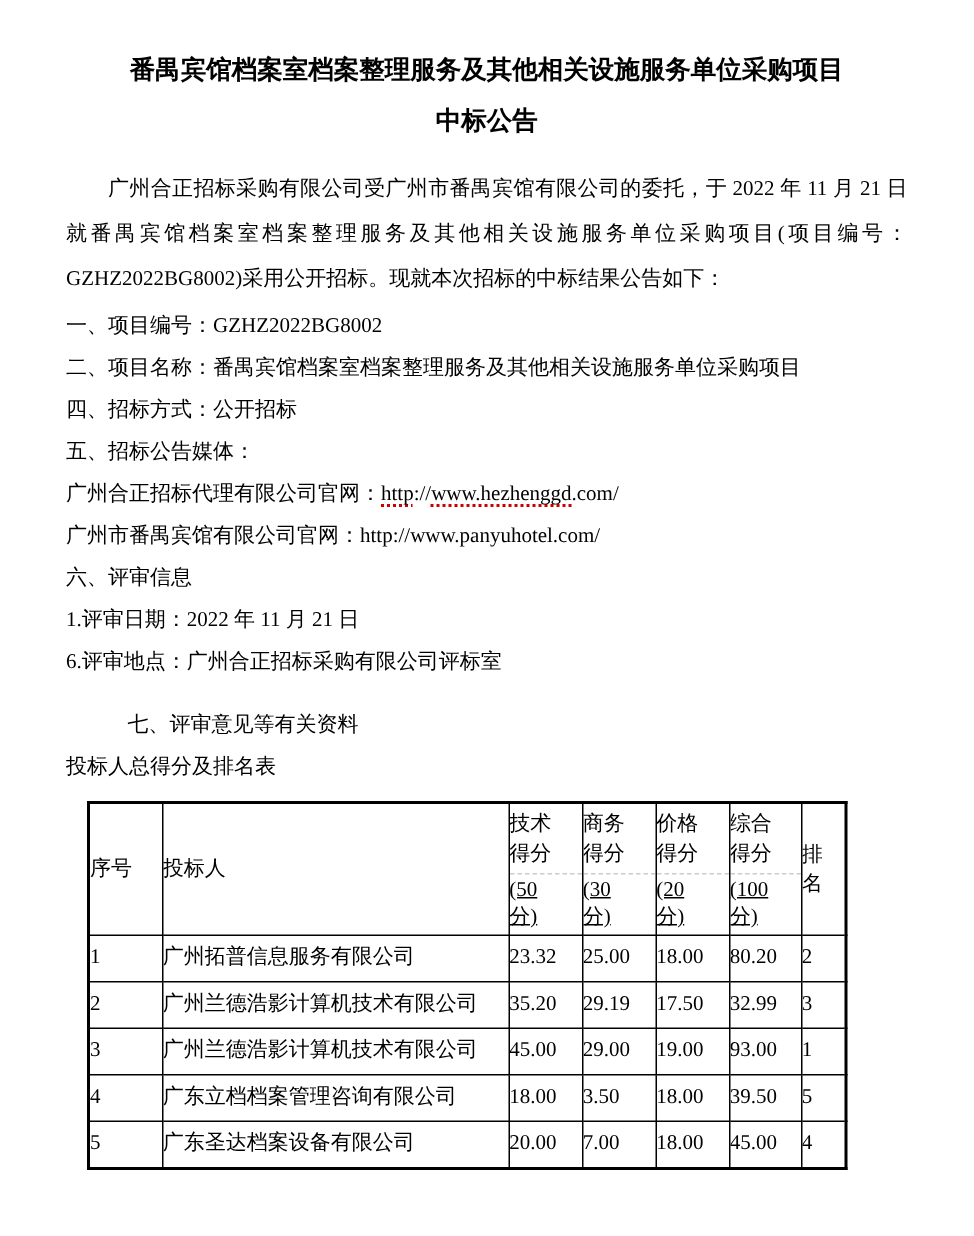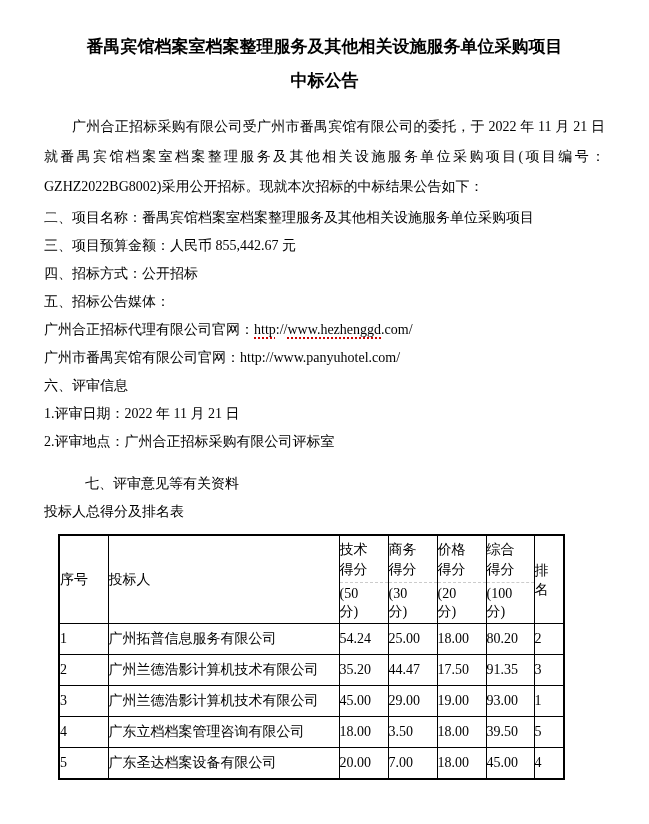--- a/index.html
+++ b/index.html
@@ -82,43 +82,44 @@
   .hdr-name {
     white-space: pre-line;
     line-height: 20px;
     padding: 4px 0 2px 0;
   }
   .hdr-max {
     white-space: pre-line;
     line-height: 18px;
     padding: 2px 0 2px 0;
     border-top: 1px dashed #cccccc;
+    text-decoration: underline;
   }
   table.score-table thead th { height: 86px; }
   table.score-table tbody td { height: 30px; line-height: 30px; }
 </style>
 </head>
 <body>
 
 <div class="page">
 
   <h1 class="doc-title"><span>番禺宾馆档案室档案整理服务及其他相关设施服务单位采购项目</span><br><span>中标公告</span></h1>
 
   <p class="intro">广州合正招标采购有限公司受广州市番禺宾馆有限公司的委托，于 2022 年 11 月 21 日就番禺宾馆档案室档案整理服务及其他相关设施服务单位采购项目(项目编号：GZHZ2022BG8002)采用公开招标。现就本次招标的中标结果公告如下：</p>
 
   <div class="lines">
+    <div class="line">一、项目编号：GZHZ2022BG8002</div>
     <div class="line">二、项目名称：番禺宾馆档案室档案整理服务及其他相关设施服务单位采购项目</div>
-    <div class="line">三、项目预算金额：人民币 855,442.67 元</div>
     <div class="line">四、招标方式：公开招标</div>
     <div class="line">五、招标公告媒体：</div>
     <div class="line"><span>广州合正招标代理有限公司官网：</span><span class="squiggle">http</span><span>://</span><span class="squiggle">www.hezhenggd</span><span>.com/</span></div>
     <div class="line"><span>广州市番禺宾馆有限公司官网：</span><span>http://www.panyuhotel.com/</span></div>
     <div class="line">六、评审信息</div>
     <div class="line">1.评审日期：2022 年 11 月 21 日</div>
-    <div class="line">2.评审地点：广州合正招标采购有限公司评标室</div>
+    <div class="line">6.评审地点：广州合正招标采购有限公司评标室</div>
     <div class="line gap-before">七、评审意见等有关资料</div>
     <div class="line">投标人总得分及排名表</div>
   </div>
 
   <table class="score-table">
     <colgroup>
       <col class="col-seq">
       <col class="col-bidder">
       <col class="col-score">
       <col class="col-score">
@@ -161,33 +162,33 @@
         <th>
             <div class="hdr-plain">排
 名</div>
           </th>
       </tr>
     </thead>
     <tbody>
       <tr>
         <td>1</td>
         <td>广州拓普信息服务有限公司</td>
-        <td>54.24</td>
+        <td>23.32</td>
         <td>25.00</td>
         <td>18.00</td>
         <td>80.20</td>
         <td>2</td>
       </tr>
       <tr>
         <td>2</td>
         <td>广州兰德浩影计算机技术有限公司</td>
         <td>35.20</td>
-        <td>44.47</td>
+        <td>29.19</td>
         <td>17.50</td>
-        <td>91.35</td>
+        <td>32.99</td>
         <td>3</td>
       </tr>
       <tr>
         <td>3</td>
         <td>广州兰德浩影计算机技术有限公司</td>
         <td>45.00</td>
         <td>29.00</td>
         <td>19.00</td>
         <td>93.00</td>
         <td>1</td>

